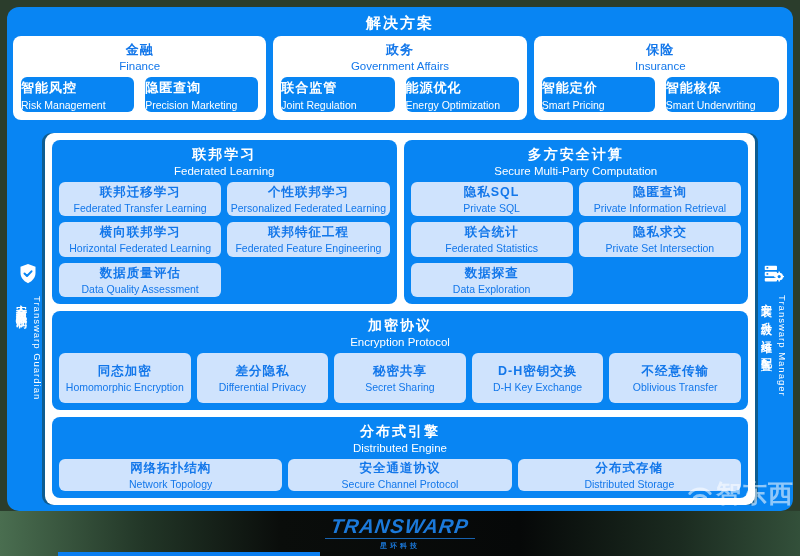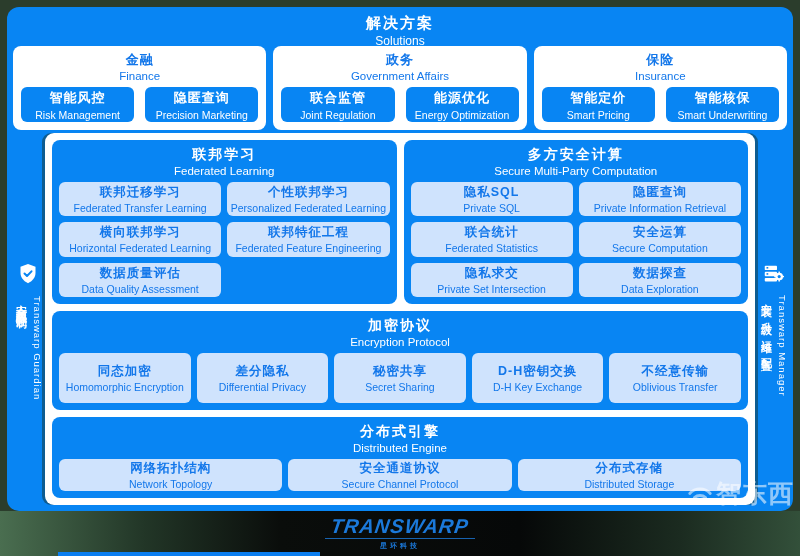--- a/index.html
+++ b/index.html
@@ -11,34 +11,34 @@
   }
   .main-panel{
     position:absolute;left:7px;top:7px;right:7px;bottom:45px;
     background:#0885f3;border-radius:12px;
   }
   
   .sol-head{ text-align:center;color:#fff;padding-top:7px; }
   .sol-head .zh{font-size:15px;font-weight:bold;letter-spacing:2px;}
   .sol-head .en{font-size:12px;margin-top:1px;}
   .sol-row{
-    position:absolute;left:6px;right:6px;top:39px;height:84px;
+    position:absolute;left:6px;right:6px;top:29px;height:84px;
     display:flex;gap:7px;
   }
   .sol-card{
     flex:1;background:#ffffff;border-radius:8px;
     padding:5px 8px 8px;display:flex;flex-direction:column;min-width:0;
   }
   .sol-card .g-zh{color:#1377ea;font-weight:bold;font-size:13px;text-align:center;letter-spacing:1px;}
   .sol-card .g-en{color:#1377ea;font-size:11.5px;text-align:center;margin:1px 0 5px;}
   .sol-items{display:flex;gap:11px;flex:1;}
   .sol-item{
     flex:1;background:#0885f3;border-radius:6px;color:#fff;
     display:flex;flex-direction:column;justify-content:center;
-    text-align:center;min-width:0;
+    text-align:left;min-width:0;
   }
   .sol-item .zh{font-weight:bold;font-size:13px;letter-spacing:1px;}
   .sol-item .en{font-size:10.5px;margin-top:2px;white-space:nowrap;}
   
   .center-panel{
     position:absolute;left:38px;right:38px;top:126px;bottom:6px;
     background:#ffffff;border-radius:9px;padding:7px;
     display:flex;flex-direction:column;gap:7px;
     box-shadow:-3px 0 0 rgba(22,42,26,.45),3px 0 0 rgba(22,42,26,.45);
     box-sizing:border-box;
@@ -189,24 +189,20 @@
             <div class="zh">隐私SQL</div>
             <div class="en">Private SQL</div>
           </div>
           <div class="card">
             <div class="zh">隐匿查询</div>
             <div class="en">Private Information Retrieval</div>
           </div>
           <div class="card">
             <div class="zh">联合统计</div>
             <div class="en">Federated Statistics</div>
-          </div>
-          <div class="card">
-            <div class="zh">安全运算</div>
-            <div class="en">Secure Computation</div>
           </div>
           <div class="card">
             <div class="zh">隐私求交</div>
             <div class="en">Private Set Intersection</div>
           </div>
           <div class="card">
             <div class="zh">数据探查</div>
             <div class="en">Data Exploration</div>
           </div>
         </div>

